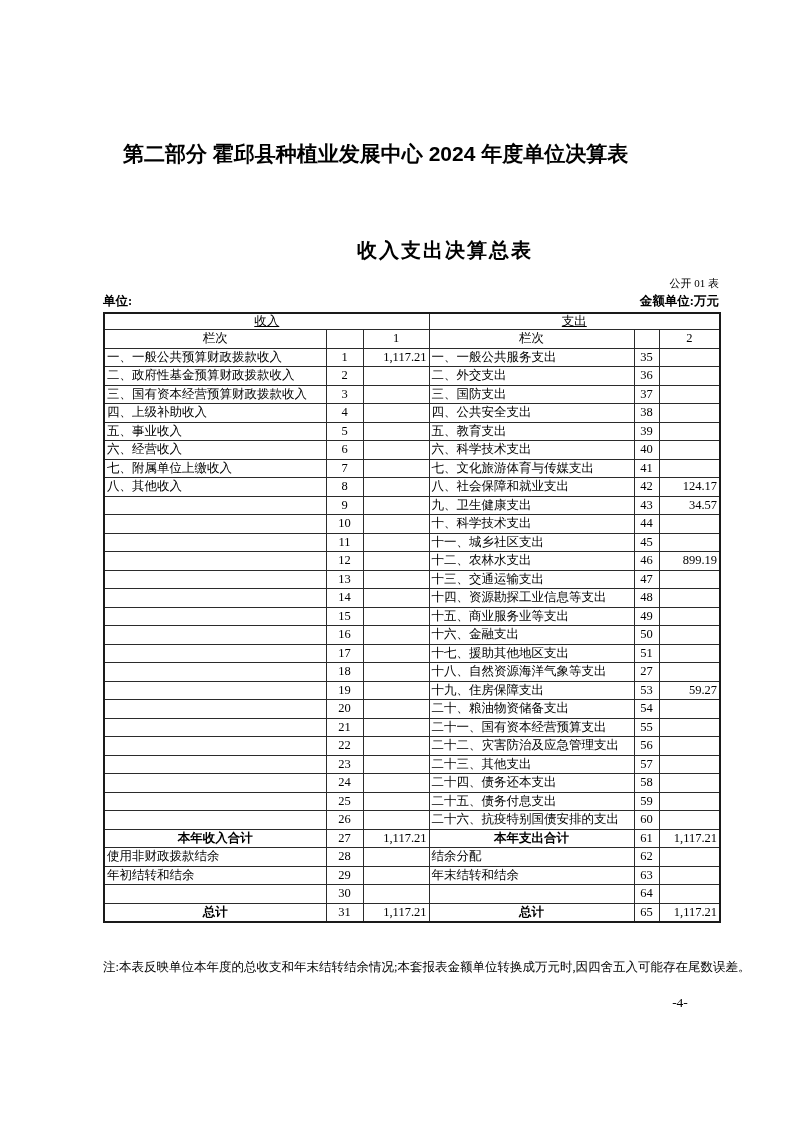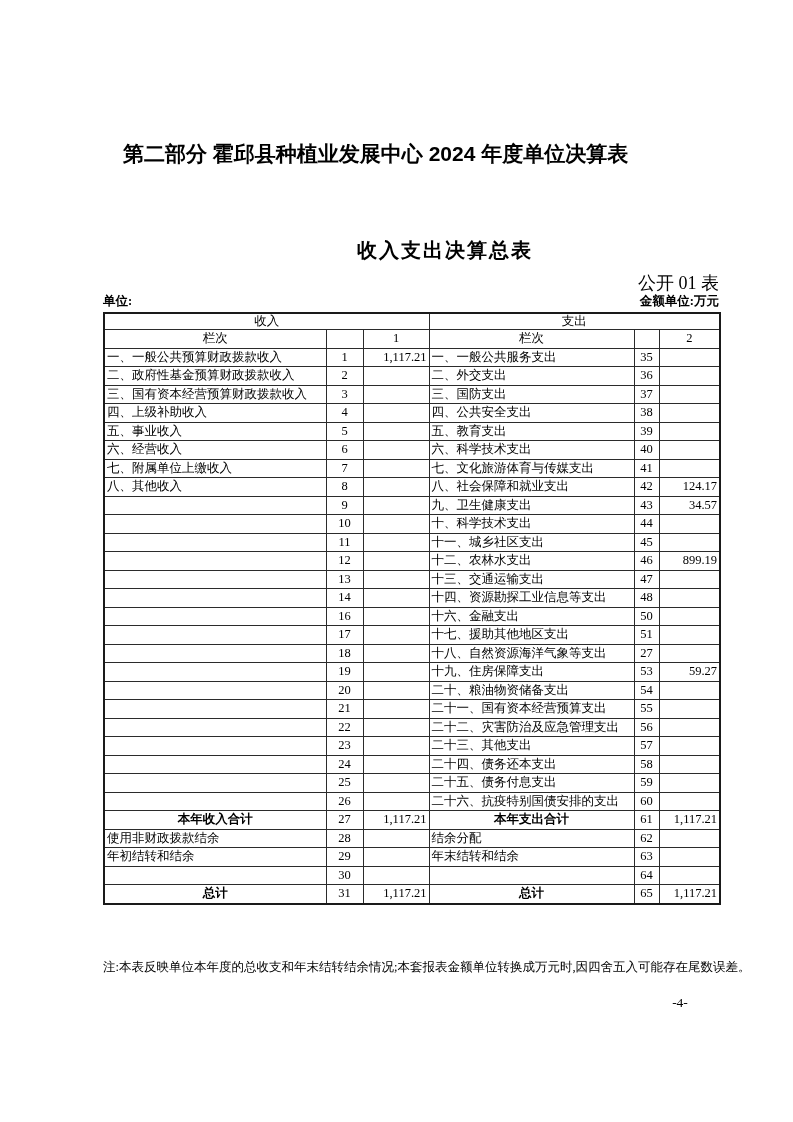--- a/index.html
+++ b/index.html
@@ -20,42 +20,42 @@
     margin-left:20px;
   }
   .table-title {
     position:absolute; top:237px; left:205px; width:480px;
     text-align:center;
     font-family:"Liberation Sans","DejaVu Sans",sans-serif;
     font-weight:bold; font-size:20px; letter-spacing:2px; line-height:26px;
   }
   .form-code {
     position:absolute; top:276px; right:74px;
-    font-size:18px; line-height:15px;
+    font-size:11px; line-height:15px;
   }
   .meta-row {
     position:absolute; top:293px; left:103px; width:616px;
     display:flex; justify-content:space-between;
     font-size:12.5px; line-height:16px;font-weight:bold;
   }
   table.summary {
     position:absolute; top:312px; left:103px;
     width:616px; border-collapse:collapse; table-layout:fixed;
     border:2px solid #1a1a1a;
   }
   table.summary td {
     border:1px solid #2b2b2b;
     padding:0 2px;
     font-size:12.5px;
     line-height:15px;
     overflow:hidden;
     white-space:nowrap;
     vertical-align:middle;
   }
-  tr.h1 td { height:15px; text-align:center; }
+  tr.h1 td { height:15px; text-align:center;text-decoration:underline; }
   tr.h2 td { height:29px; text-align:center; }
   tr.h2 td.wrap { white-space:normal; word-break:break-all; line-height:13px; padding:0 1px; }
   tr.rowc td { height:17.5px; text-align:center; }
   tr.datarow td { height:17.5px; }
   td.item { text-align:left; padding-left:3px; }
   td.c    { text-align:center; }
   td.amt  { text-align:right; padding-right:2px; }
   td.emphasis {
     font-family:"Liberation Sans","DejaVu Sans",sans-serif;
     font-weight:bold;
@@ -212,20 +212,28 @@
       <tr class="datarow">
     <td class="item"></td>
     <td class="c">14</td>
     <td class="amt"></td>
     <td class="item">十四、资源勘探工业信息等支出</td>
     <td class="c">48</td>
     <td class="amt"></td>
   </tr>
       <tr class="datarow">
     <td class="item"></td>
+    <td class="c">15</td>
+    <td class="amt"></td>
+    <td class="item">十五、商业服务业等支出</td>
+    <td class="c">49</td>
+    <td class="amt"></td>
+  </tr>
+      <tr class="datarow">
+    <td class="item"></td>
     <td class="c">16</td>
     <td class="amt"></td>
     <td class="item">十六、金融支出</td>
     <td class="c">50</td>
     <td class="amt"></td>
   </tr>
       <tr class="datarow">
     <td class="item"></td>
     <td class="c">17</td>
     <td class="amt"></td>

